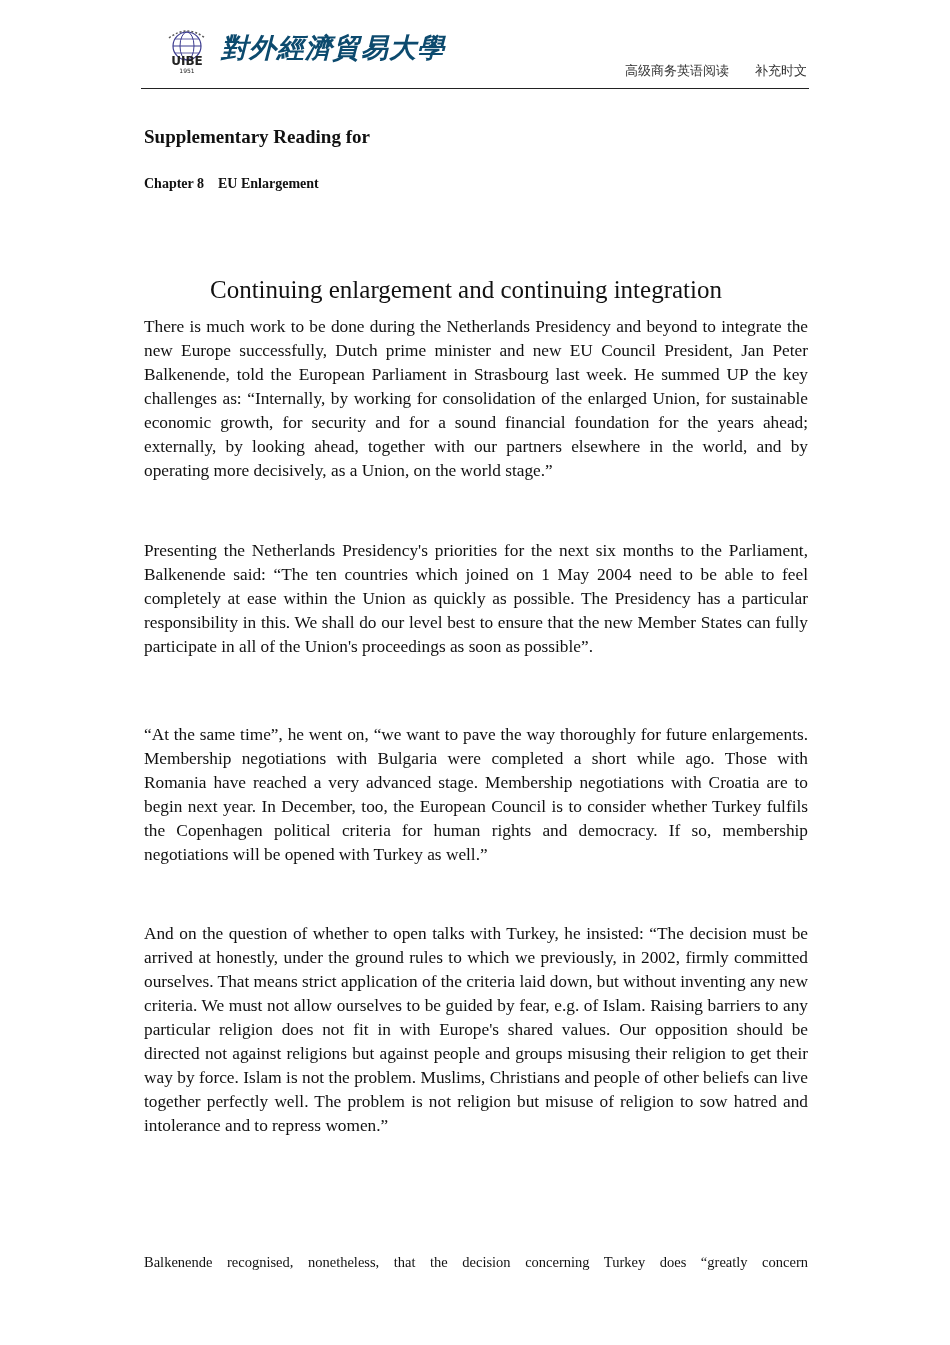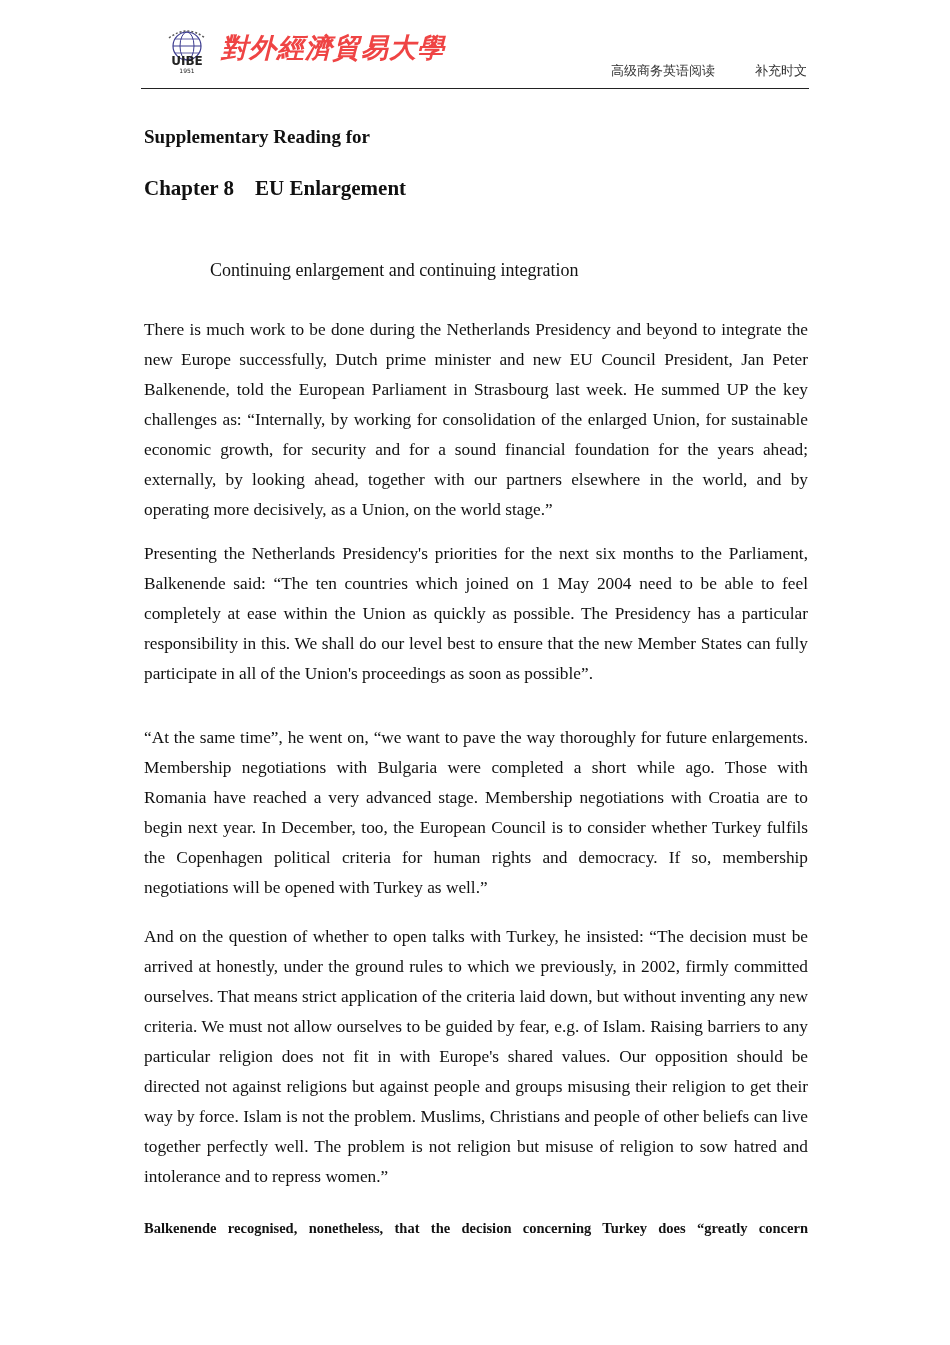--- a/index.html
+++ b/index.html
@@ -3,28 +3,28 @@
 <meta charset="utf-8">
 <style>
   html, body { margin: 0; padding: 0; background: #ffffff; }
   body { width: 950px; height: 1345px; position: relative; overflow: hidden;
          font-family: "Liberation Serif", "DejaVu Serif", serif; color: #111; }
   .header { position: absolute; left: 141px; top: 22px; width: 668px; height: 61px; }
   .header-rule { position: absolute; left: 141px; top: 88px; width: 668px; height: 0;
                  border-top: 1.3px solid #222; }
   .logo { position: absolute; left: 22px; top: 6px; width: 50px; height: 46px; }
   .logo-text { position: absolute; left: 80px; top: 8px; font-family: "DejaVu Serif", serif;
-               font-size: 27px; font-style: italic; font-weight: bold; letter-spacing: 1px; color: #ef4444; }
+               font-size: 27px; font-style: italic; font-weight: bold; letter-spacing: 1px; color: #0c4a6e; }
   .header-right { position: absolute; right: 2px; top: 40px; font-size: 13px; color: #333;
                   font-family: "DejaVu Sans", sans-serif; }
-  .header-right span + span { margin-left: 40px; }
+  .header-right span + span { margin-left: 26px; }
   .title1 { position: absolute; left: 144px; top: 126px; font-size: 19px; font-weight: bold; }
-  .title2 { position: absolute; left: 144px; top: 176px; font-size: 21px; font-weight: bold; white-space: pre; }
-  .article-title { position: absolute; left: 210px; top: 260px; font-size: 18px; }
-  .para { position: absolute; left: 144px; width: 664px; font-size: 17.3px; line-height: 30px;
+  .title2 { position: absolute; left: 144px; top: 176px; font-size: 14px; font-weight: bold; white-space: pre; }
+  .article-title { position: absolute; left: 210px; top: 276px; font-size: 25px; }
+  .para { position: absolute; left: 144px; width: 664px; font-size: 17.3px; line-height: 24px;
           text-align: justify; margin: 0; }
   .para.small { font-size: 14.5px; line-height: 20px; text-align-last: justify; }
 </style>
 </head>
 <body>
 
 <div class="header">
   <div class="logo">
     <svg width="50" height="46" viewBox="0 0 50 46">
       <circle cx="24" cy="18" r="14" fill="none" stroke="#3b3b8f" stroke-width="1.2"></circle>
@@ -46,13 +46,13 @@
 
 <div class="title1">Supplementary Reading for</div>
 <div class="title2">Chapter 8    EU Enlargement</div>
 
 <div class="article-title">Continuing enlargement and continuing integration</div>
 
 <p class="para" style="top:315px;">There is much work to be done during the Netherlands Presidency and beyond to integrate the new Europe successfully, Dutch prime minister and new EU Council President, Jan Peter Balkenende, told the European Parliament in Strasbourg last week. He summed UP the key challenges as: “Internally, by working for consolidation of the enlarged Union, for sustainable economic growth, for security and for a sound financial foundation for the years ahead; externally, by looking ahead, together with our partners elsewhere in the world, and by operating more decisively, as a Union, on the world stage.”</p>
 <p class="para" style="top:539px;">Presenting the Netherlands Presidency's priorities for the next six months to the Parliament, Balkenende said: “The ten countries which joined on 1 May 2004 need to be able to feel completely at ease within the Union as quickly as possible. The Presidency has a particular responsibility in this. We shall do our level best to ensure that the new Member States can fully participate in all of the Union's proceedings as soon as possible”.</p>
 <p class="para" style="top:723px;">“At the same time”, he went on, “we want to pave the way thoroughly for future enlargements. Membership negotiations with Bulgaria were completed a short while ago. Those with Romania have reached a very advanced stage. Membership negotiations with Croatia are to begin next year. In December, too, the European Council is to consider whether Turkey fulfils the Copenhagen political criteria for human rights and democracy. If so, membership negotiations will be opened with Turkey as well.”</p>
 <p class="para" style="top:922px;">And on the question of whether to open talks with Turkey, he insisted: “The decision must be arrived at honestly, under the ground rules to which we previously, in 2002, firmly committed ourselves. That means strict application of the criteria laid down, but without inventing any new criteria. We must not allow ourselves to be guided by fear, e.g. of Islam. Raising barriers to any particular religion does not fit in with Europe's shared values. Our opposition should be directed not against religions but against people and groups misusing their religion to get their way by force. Islam is not the problem. Muslims, Christians and people of other beliefs can live together perfectly well. The problem is not religion but misuse of religion to sow hatred and intolerance and to repress women.”</p>
-<p class="para small" style="top:1218px;font-weight:bold;">Balkenende recognised, nonetheless, that the decision concerning Turkey does “greatly concern</p>
+<p class="para small" style="top:1252px;">Balkenende recognised, nonetheless, that the decision concerning Turkey does “greatly concern</p>
 
 </body></html>

